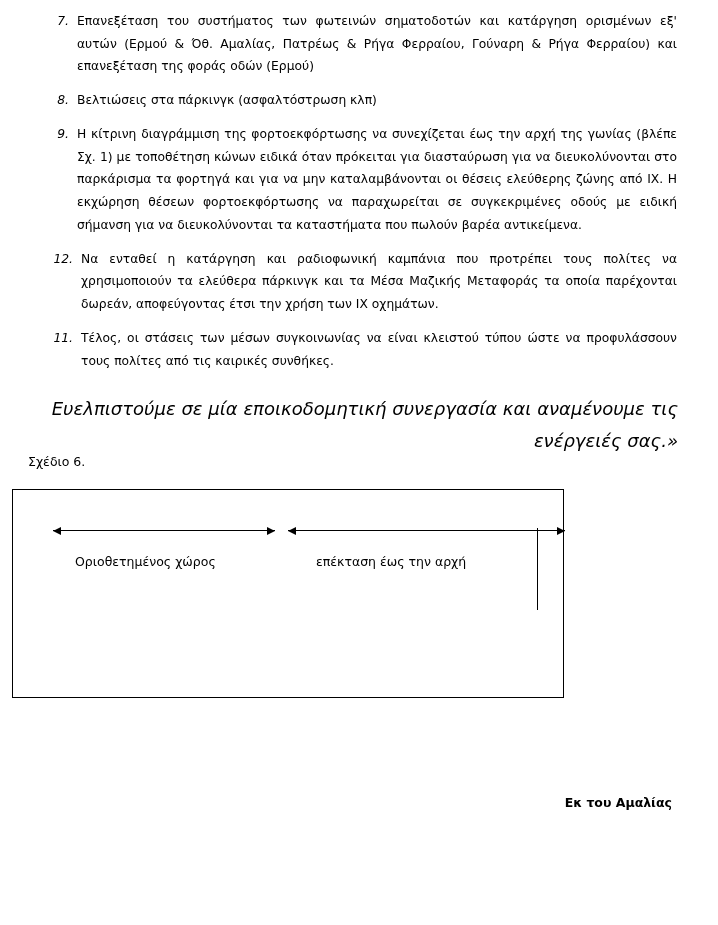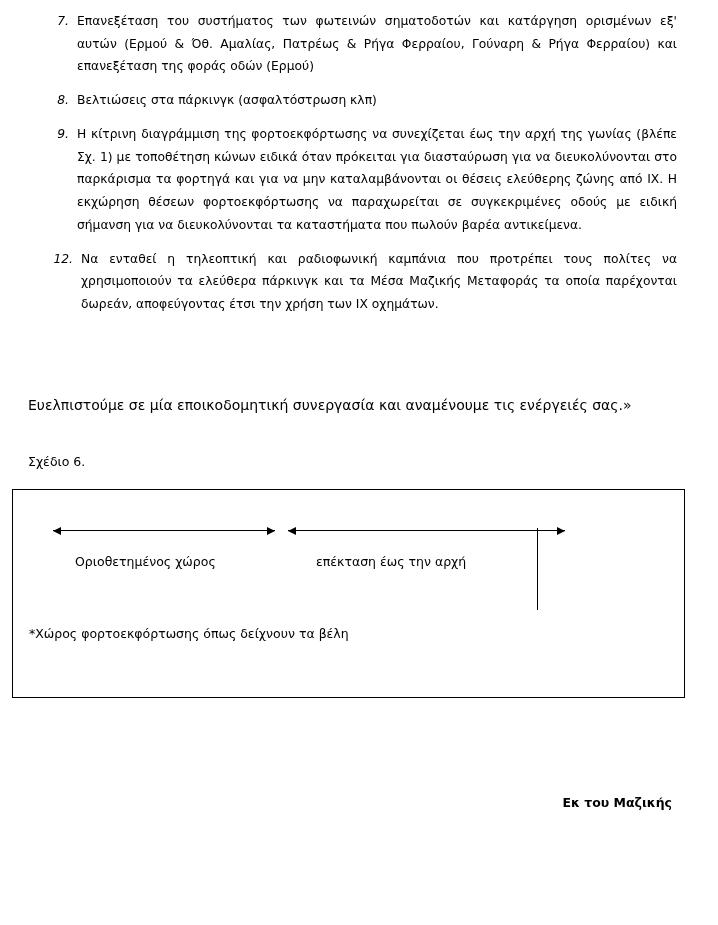--- a/index.html
+++ b/index.html
@@ -51,38 +51,40 @@
     text-align: justify;
     text-justify: inter-word;
   }
   .li.wide .num { width: 34px; }
 
   .closing {
     position: absolute;
     left: 28px;
     top: 393px;
     width: 650px;
-    font-size: 14px;
+    font-style: italic;
+    font-size: 18px;
     line-height: 1.8;
+    text-align: right;
   }
 
   
   .fig-label {
     position: absolute;
     left: 28px;
     top: 454px;
     font-size: 12.5px;
   }
 
   
   .fig-box {
     position: absolute;
     left: 12px;
     top: 489px;
-    width: 673px;
+    width: 552px;
     height: 209px;
     border: 1px solid #000;
     box-sizing: border-box;
   }
   
   .arrow-row {
     position: absolute;
     left: 30px;
     top: 34px;
     width: 530px;
@@ -156,36 +158,39 @@
       <div class="txt">Βελτιώσεις στα πάρκινγκ (ασφαλτόστρωση κλπ)</div>
     </div>
 
     <div class="li">
       <div class="num">9.</div>
       <div class="txt">Η κίτρινη διαγράμμιση της φορτοεκφόρτωσης να συνεχίζεται έως την αρχή της γωνίας (βλέπε Σχ. 1) με τοποθέτηση κώνων ειδικά όταν πρόκειται για διασταύρωση για να διευκολύνονται στο παρκάρισμα τα φορτηγά και για να μην καταλαμβάνονται οι θέσεις ελεύθερης ζώνης από ΙΧ. Η εκχώρηση θέσεων φορτοεκφόρτωσης να παραχωρείται σε συγκεκριμένες οδούς με ειδική σήμανση για να διευκολύνονται τα καταστήματα που πωλούν βαρέα αντικείμενα.</div>
     </div>
 
     <div class="li wide">
       <div class="num">12.</div>
-      <div class="txt">Να ενταθεί η τηλεοπτική και ραδιοφωνική καμπάνια που προτρέπει τους πολίτες να χρησιμοποιούν τα ελεύθερα πάρκινγκ και τα Μέσα Μαζικής Μεταφοράς τα οποία παρέχονται δωρεάν, αποφεύγοντας έτσι την χρήση των ΙΧ οχημάτων.</div>
+      <div class="txt">Να ενταθεί η κατάργηση και ραδιοφωνική καμπάνια που προτρέπει τους πολίτες να χρησιμοποιούν τα ελεύθερα πάρκινγκ και τα Μέσα Μαζικής Μεταφοράς τα οποία παρέχονται δωρεάν, αποφεύγοντας έτσι την χρήση των ΙΧ οχημάτων.</div>
     </div>
 
+    <div class="li wide">
+      <div class="num">11.</div>
+      <div class="txt">Τέλος, οι στάσεις των μέσων συγκοινωνίας να είναι κλειστού τύπου ώστε να προφυλάσσουν τους πολίτες από τις καιρικές συνθήκες.</div>
+    </div>
 
   </div>
 
   <div class="closing">Ευελπιστούμε σε μία εποικοδομητική συνεργασία και αναμένουμε τις ενέργειές σας.»</div>
 
   <div class="fig-label">Σχέδιο 6.</div>
 
   <div class="fig-box">
     <div class="arrow-row">
       <div class="arrow arrow-a"></div>
       <div class="arrow arrow-b"></div>
     </div>
     <div class="vline"></div>
     <div class="fig-cap cap-1">Οριοθετημένος χώρος</div>
     <div class="fig-cap cap-2">επέκταση έως την αρχή</div>
-    <div class="fig-cap cap-note">*Χώρος φορτοεκφόρτωσης  όπως δείχνουν τα βέλη</div>
   </div>
 
-  <div class="signature">Εκ του Μαζικής</div>
+  <div class="signature">Εκ του Αμαλίας</div>
 
 </div>
 
 </body></html>

